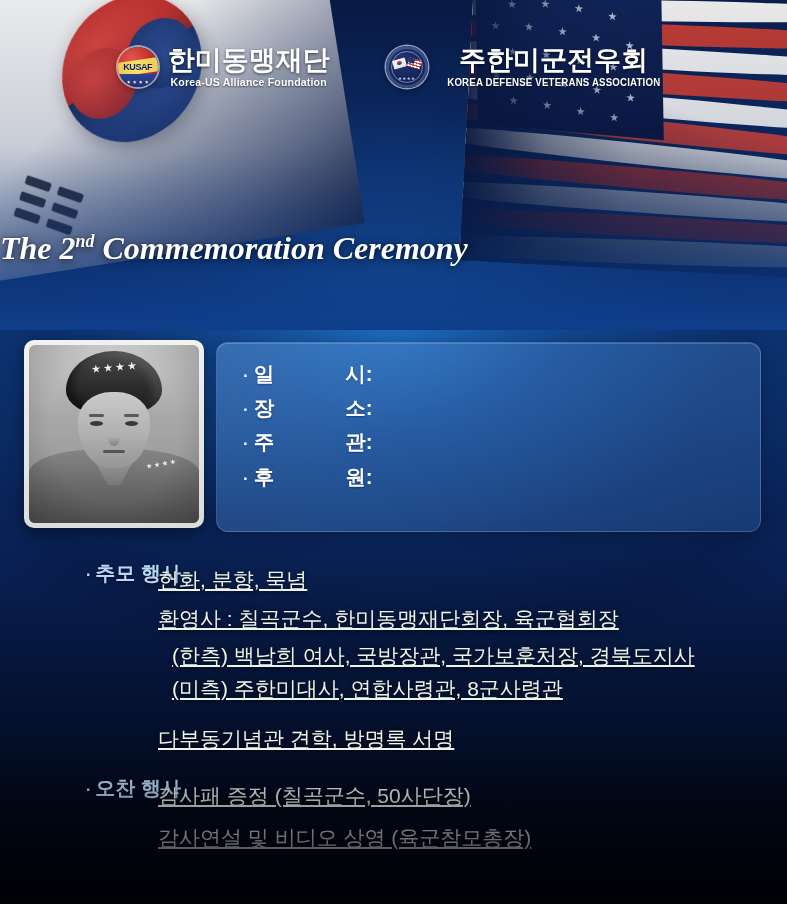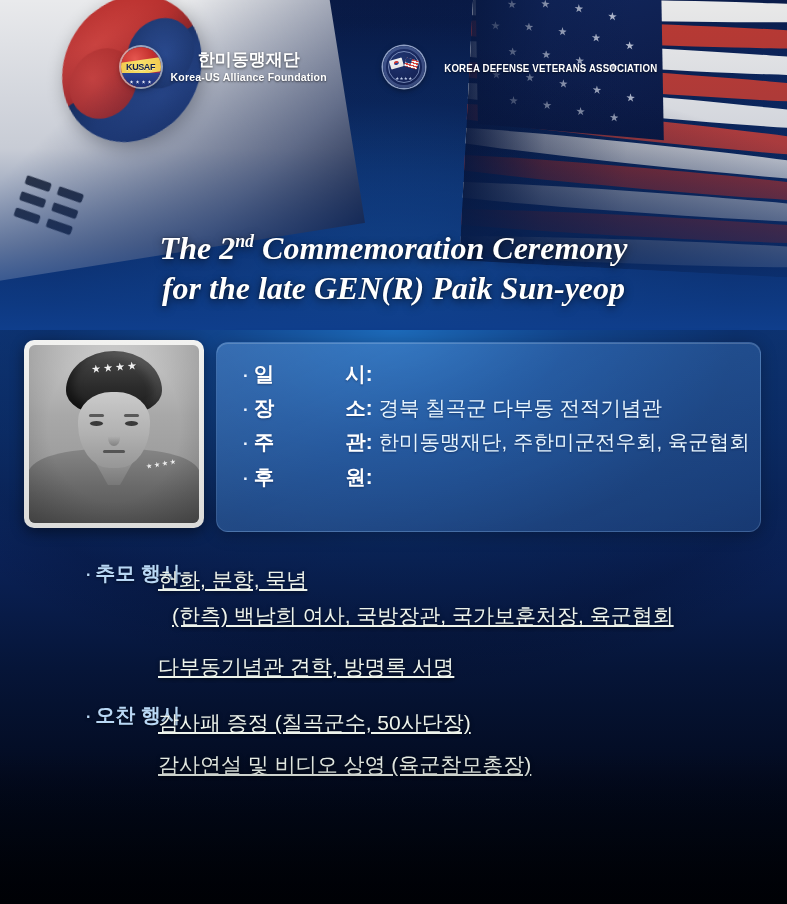--- a/index.html
+++ b/index.html
@@ -129,21 +129,21 @@
   .logos {
     position: absolute;
     left: 0; top: 46px; width: 100%;
     display: flex; justify-content: center; align-items: center;
     gap: 56px;
     z-index: 6;
   }
   .logo-unit { display: flex; align-items: center; gap: 10px; }
   .logo-text { display: flex; flex-direction: column; align-items: center; }
   .logo-ko {
-    font-size: 17px; font-weight: 700; color: #ffffff; letter-spacing: 0px;
+    font-size: 27px; font-weight: 700; color: #ffffff; letter-spacing: 0px;
     line-height: 1.05;
     text-shadow: 0 1px 3px rgba(0,0,0,0.6);
   }
   .logo-en {
     font-size: 10.5px; font-weight: 700; color: #ffffff;
     letter-spacing: 0.2px; margin-top: 2px;
     text-shadow: 0 1px 2px rgba(0,0,0,0.6);
     white-space: nowrap;
   }
   .logo-en.condensed { transform: scaleX(0.92); }
@@ -227,21 +227,20 @@
     letter-spacing: 1px;
     color: #f5c518;
     z-index: 7;
     text-shadow:
       0 0 2px rgba(0,0,0,0.55),
       2px 2px 0 rgba(70,40,0,0.55),
       0 3px 10px rgba(0,0,0,0.6);
   }
   .title-en {
     position: absolute; left: 0; top: 228px; width: 100%;
-    text-align: center;
     font-family: "Liberation Serif", "DejaVu Serif", serif;
     font-style: italic; font-weight: 700;
     font-size: 32px; line-height: 1.26;
     color: #ffffff;
     z-index: 7;
     text-shadow: 0 2px 9px rgba(0,0,0,0.6), 0 0 2px rgba(0,0,0,0.5);
   }
   .title-en sup { font-size: 0.56em; vertical-align: super; }
 
   
@@ -498,30 +497,30 @@
     </div>
 
     <div class="logo-unit">
       <div class="mark-kdva">
         <div class="ring"></div>
         <div class="fl fl-kr"></div>
         <div class="fl fl-us"></div>
         <div class="arc">★★★★</div>
       </div>
       <div class="logo-text">
+        <div class="logo-ko">주한미군전우회</div>
         <div class="logo-en condensed">KOREA DEFENSE VETERANS ASSOCIATION</div>
       </div>
     </div>
 
   </div>
 
 
   <div class="title-en">
     <span><span>The 2</span><sup>nd</sup><span> Commemoration Ceremony</span></span><br>
-    <span>for the late GEN(R) Paik Sun-yeop</span>
   </div>
 
   <div class="mid">
 
     <div class="portrait-frame">
       <div class="portrait">
         <div class="p-uniform">
           <div class="p-collar"></div>
           <div class="p-rank">
               <i></i>
@@ -560,31 +559,29 @@
         <span class="info-colon">:</span>
       </div>
 
       <div class="info-row">
         <span class="info-dot">·</span>
         <span class="info-label">
           <span>장</span>
           <span>소</span>
         </span>
         <span class="info-colon">:</span>
-        <span class="info-value">경북 칠곡군 다부동 전적기념관</span>
       </div>
 
       <div class="info-row">
         <span class="info-dot">·</span>
         <span class="info-label">
           <span>주</span>
           <span>관</span>
         </span>
         <span class="info-colon">:</span>
-        <span class="info-value">한미동맹재단, 주한미군전우회, 육군협회</span>
       </div>
 
       <div class="info-row">
         <span class="info-dot">·</span>
         <span class="info-label">
           <span>후</span>
           <span>원</span>
         </span>
         <span class="info-colon">:</span>
       </div>
@@ -593,21 +590,23 @@
   </div>
 
   <div class="program">
 
     <div class="prog-block">
       <div class="prog-label">
         <span class="dot">·</span><span>추모 행사</span>
       </div>
       <div class="prog-lines">
         <div class="prog-line">헌화, 분향, 묵념</div>
-        <div class="prog-line indent">(한측) 백남희 여사, 국방장관, 국가보훈처장, 육군협회</div>
+        <div class="prog-line">환영사 : 칠곡군수, 한미동맹재단회장, 육군협회장</div>
+        <div class="prog-line indent">(한측) 백남희 여사, 국방장관, 국가보훈처장, 경북도지사</div>
+        <div class="prog-line indent">(미측) 주한미대사, 연합사령관, 8군사령관</div>
         <div class="prog-line gap-top">다부동기념관 견학, 방명록 서명</div>
       </div>
     </div>
 
     <div class="prog-block second">
       <div class="prog-label">
         <span class="dot">·</span><span>오찬 행사</span>
       </div>
       <div class="prog-lines">
         <div class="prog-line">감사패 증정 (칠곡군수, 50사단장)</div>

